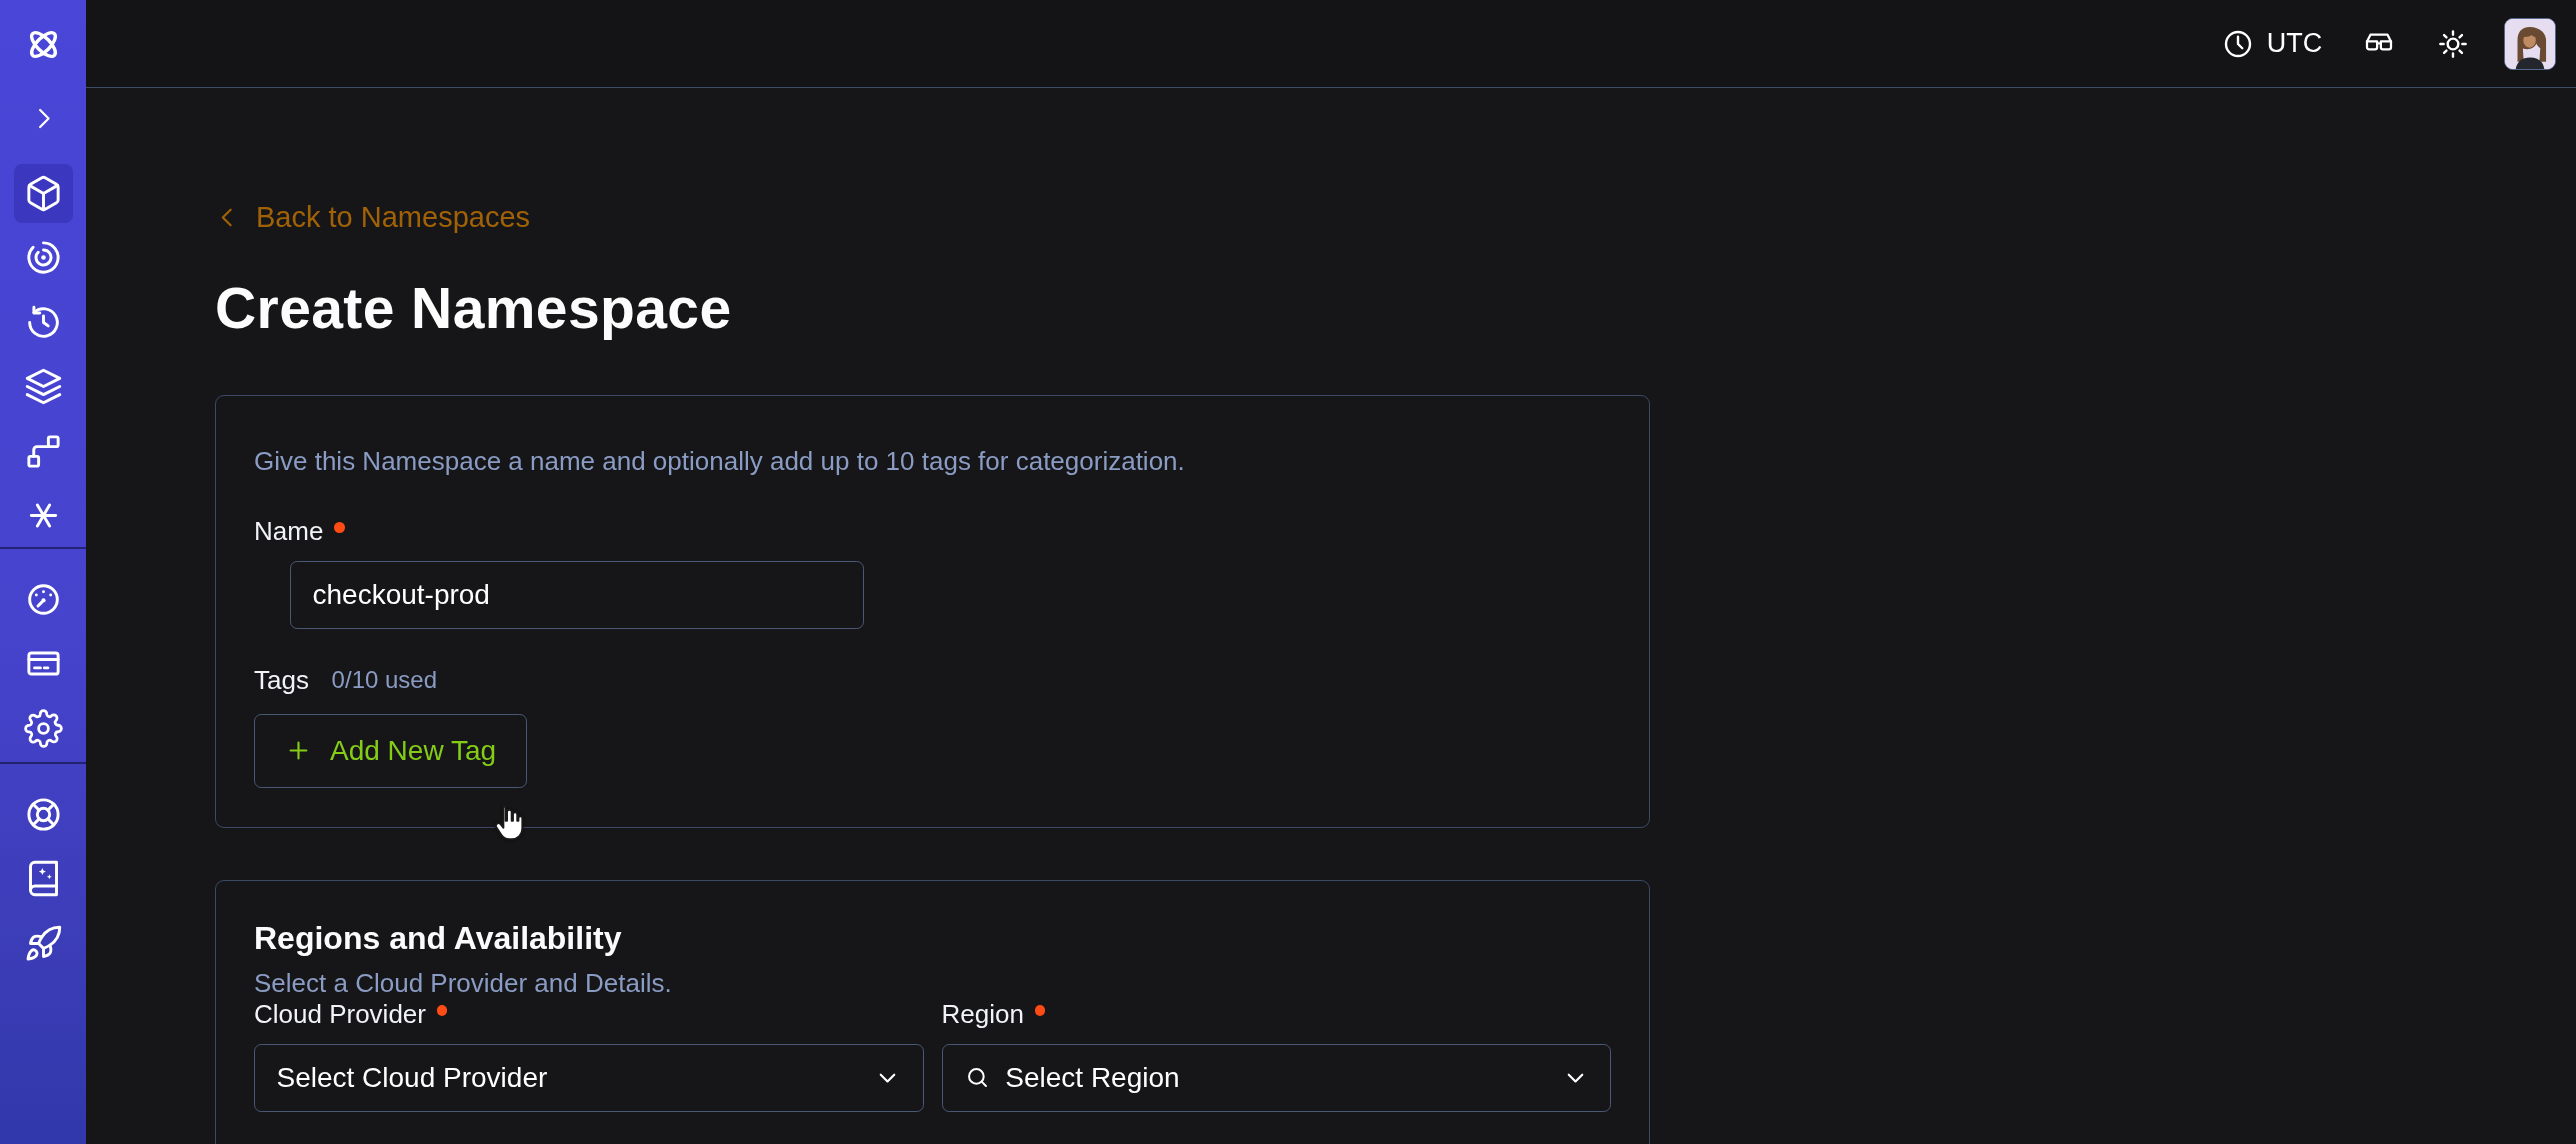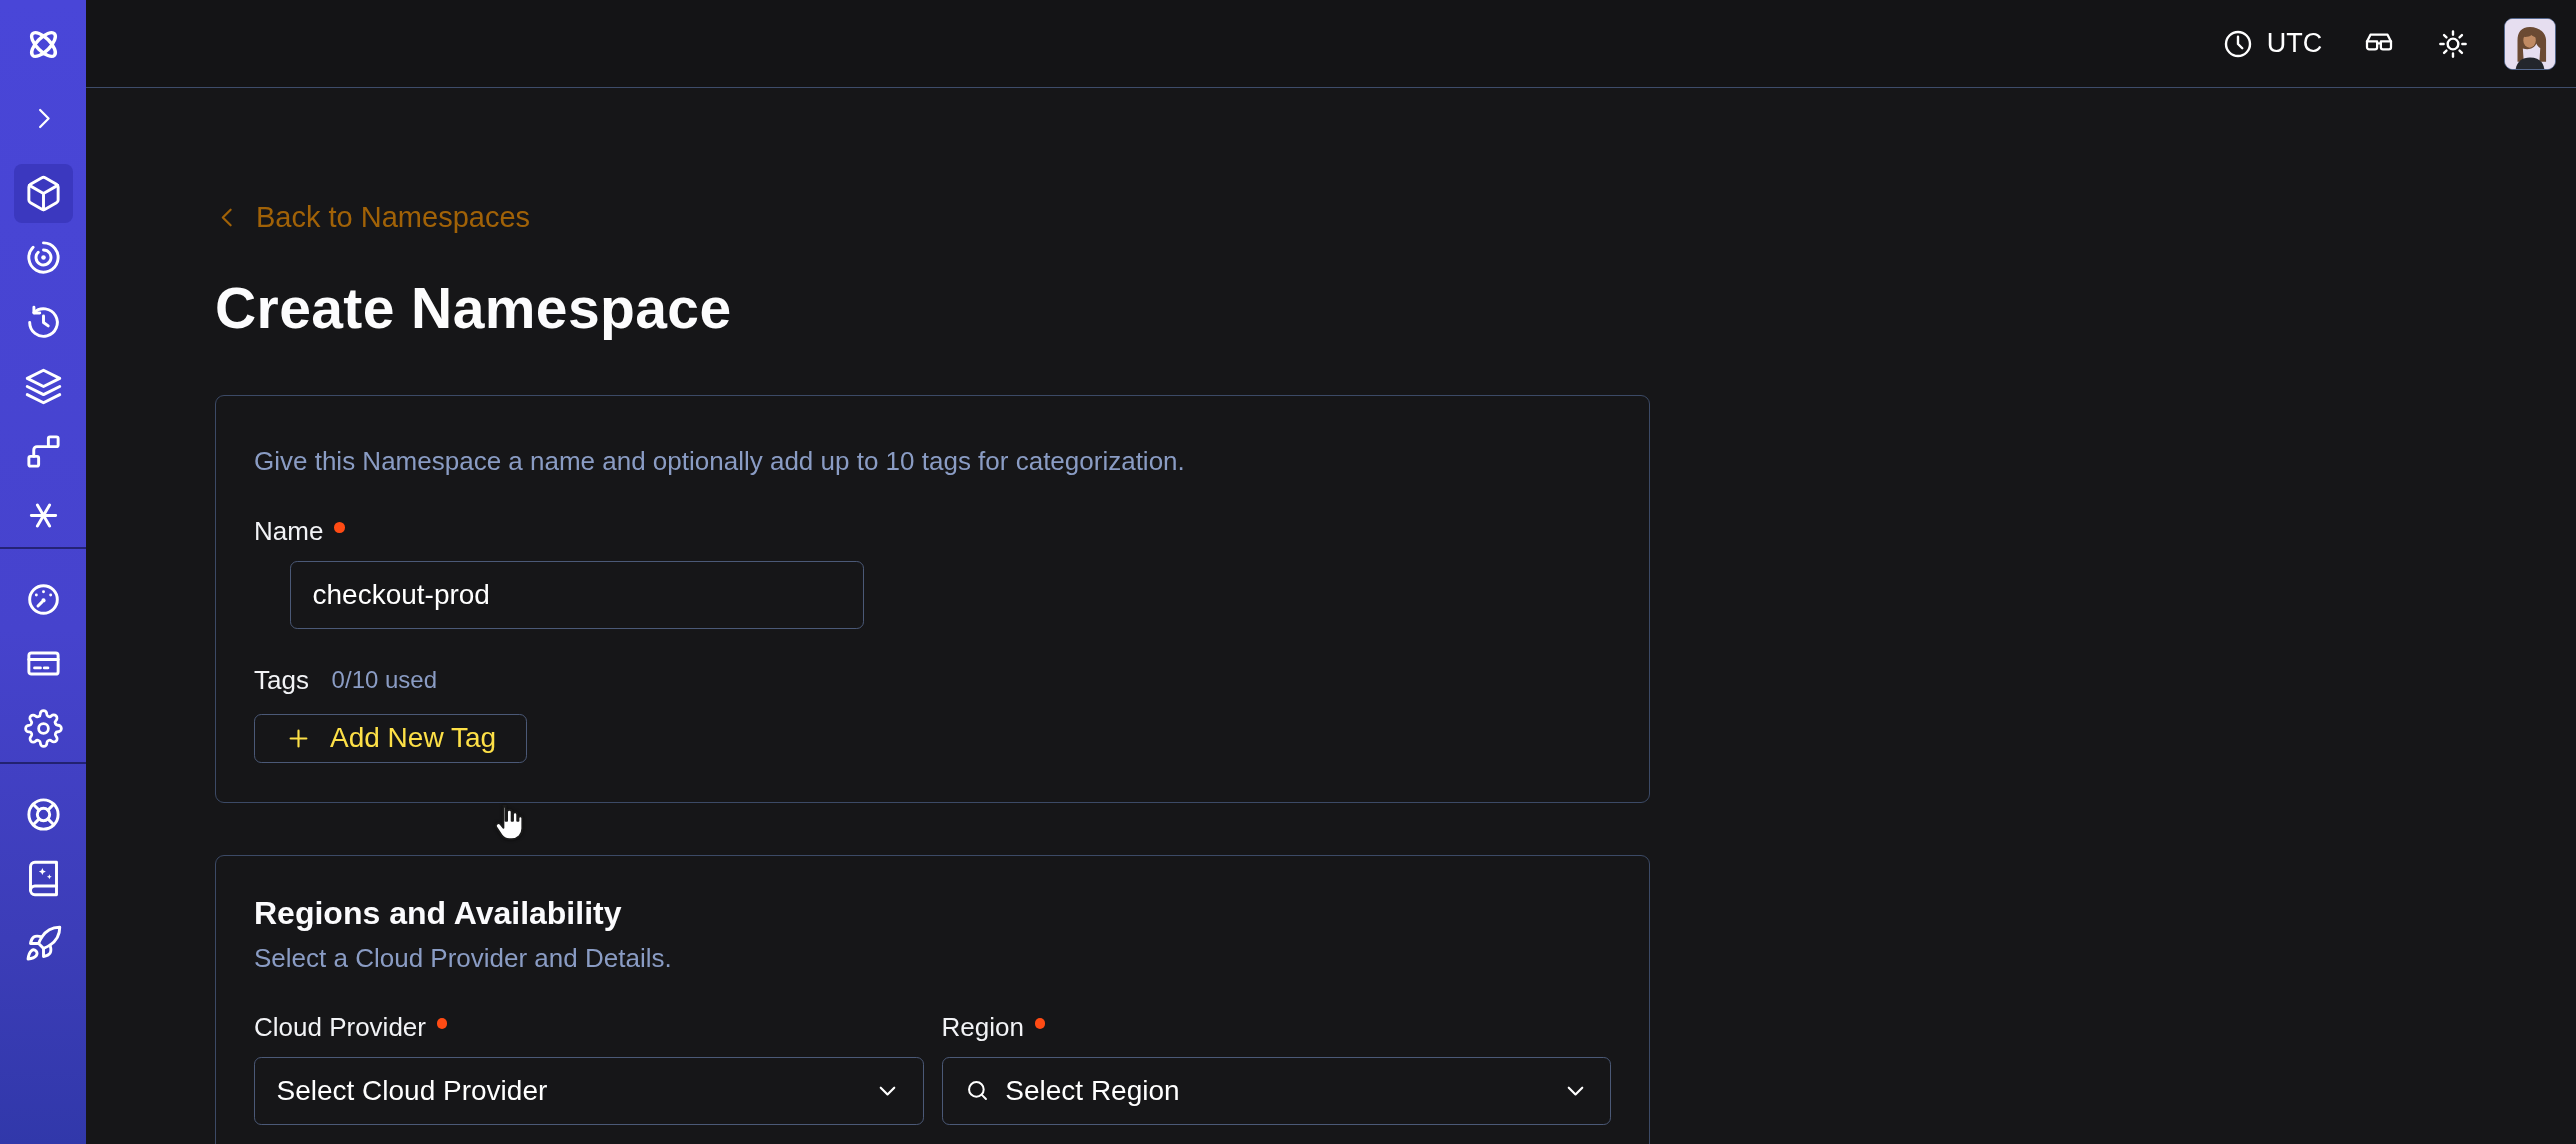--- a/index.html
+++ b/index.html
@@ -75,36 +75,36 @@
   .card.first { margin-top: 54px; }
   .card.second { margin-top: 52px; }
   .card h2 { font-size: 32px; font-weight: 600; color: #fbfbfd; }
   .card .sub { margin-top: 10.7px; font-size: 26px; color: #8a9cc4; }
 
   .label-row {
     display: flex; align-items: center; gap: 10.7px;
     font-size: 26px; font-weight: 500; color: #f2f3f6;
   }
   .mt-44 { margin-top: 39px; }
-  .mt-42 { margin-top: 38px; }
+  .mt-42 { }
   .mt-40 { margin-top: 36px; }
   .req-dot { width: 10.7px; height: 10.7px; border-radius: 50%; background: #ff4b14; margin-top: -7.2px; }
   .usage { color: #8a9cc4; font-weight: 400; font-size: 24px; margin-left: 12px; }
 
   .text-input {
     margin-top: 14.3px; display: block; width: 574px; height: 68px;
     background: transparent; border: 1.3px solid #4b5977; border-radius: 7.2px;
     color: #ffffff; font: 400 28px "Liberation Sans", sans-serif; padding: 0 21.5px;
     outline: none;
     margin-left: 36px;
   }
   .btn {
     margin-top: 18px; display: inline-flex; align-items: center; gap: 18px;
-    height: 49px; padding: 0 30px; background: transparent;
-    border: 1.3px solid #4b5977; border-radius: 7.2px; color: #fde047;
+    height: 74px; padding: 0 30px; background: transparent;
+    border: 1.3px solid #4b5977; border-radius: 7.2px; color: #84cc16;
     font: 400 28px "Liberation Sans", sans-serif; cursor: pointer;
   }
   .btn svg { width: 27px; height: 27px; }
 
   .two-col { display: grid; grid-template-columns: 1fr 1fr; gap: 18px; }
   .select {
     margin-top: 14.3px; height: 68px; border: 1.3px solid #4b5977; border-radius: 7.2px;
     display: flex; align-items: center; gap: 14.3px; padding: 0 21.5px;
     font-size: 28px; color: #ffffff; cursor: pointer; background: transparent;
   }

